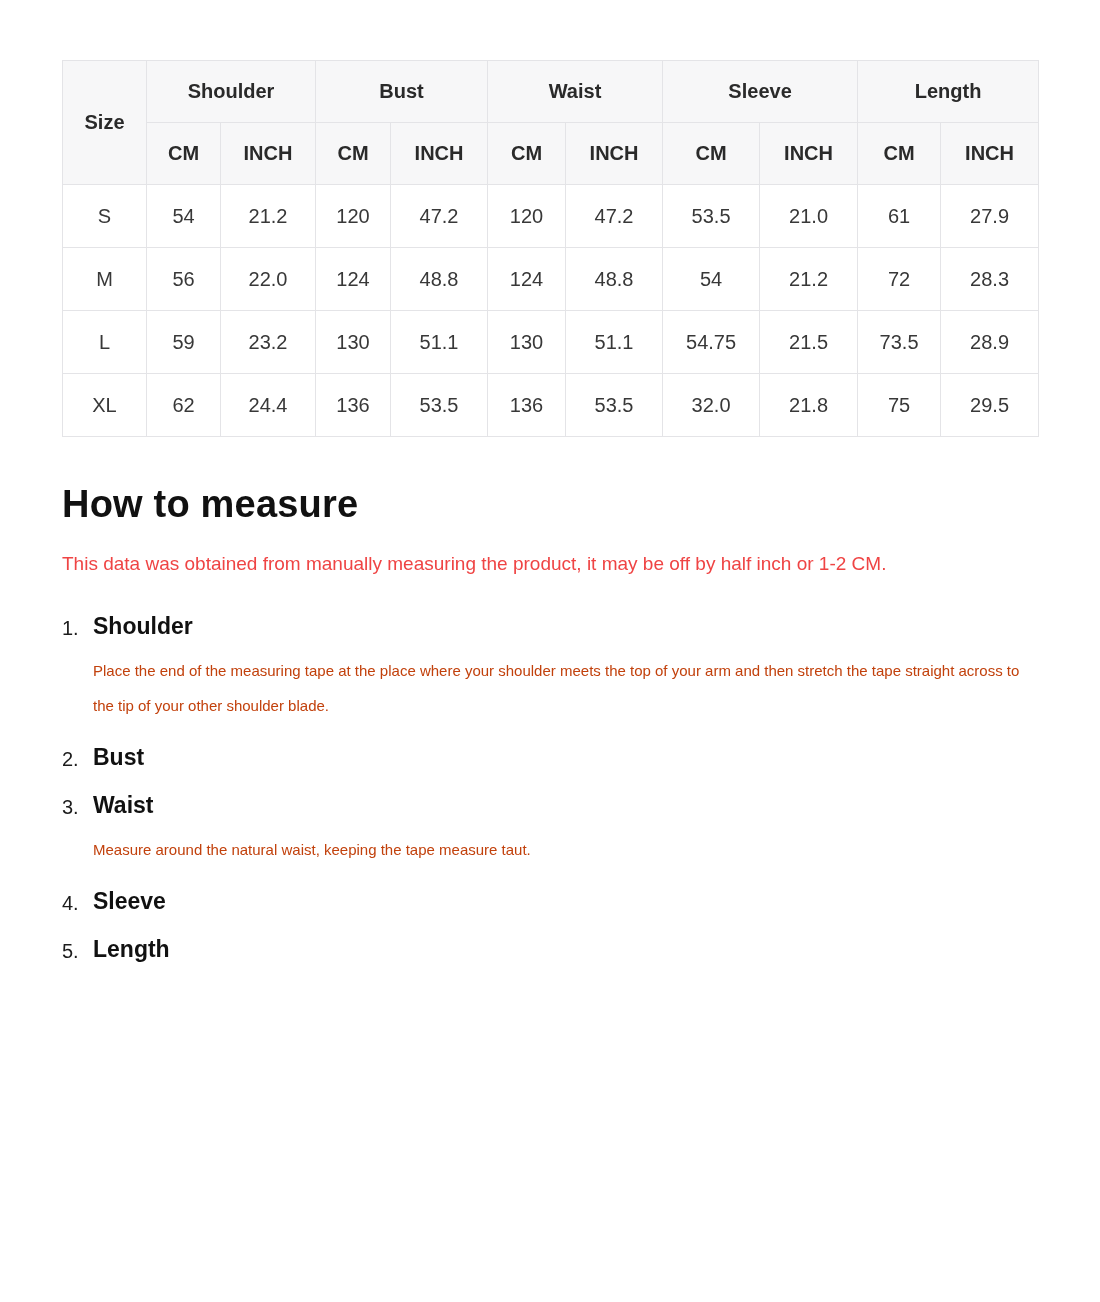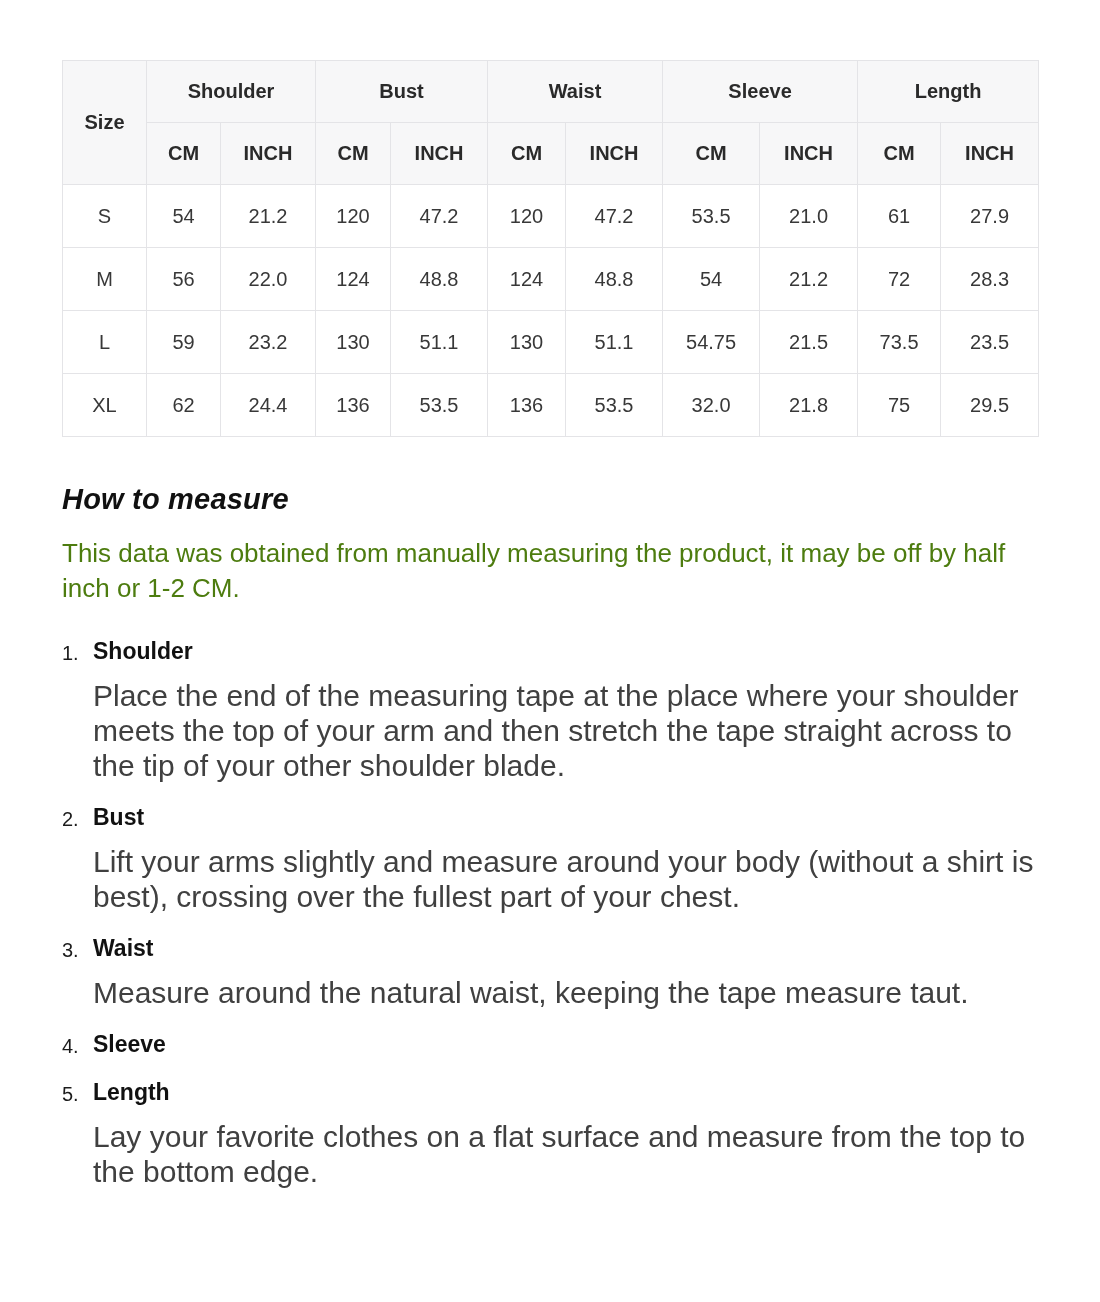--- a/index.html
+++ b/index.html
@@ -38,54 +38,53 @@
   table.size-chart tbody td {
     background: #ffffff;
     color: #383838;
     height: 63px;
     font-weight: normal;
   }
 
   
   .howto-title {
     margin-top: 46px;
-    font-size: 29px;
+    font-size: 38px;
     font-weight: bold;
     color: #111111;
     letter-spacing: 0.2px;
-    font-style: italic;
   }
   .howto-intro {
     margin-top: 20px;
-    font-size: 26px;
+    font-size: 19px;
     line-height: 35px;
-    color: #4d7c0f;
+    color: #ef4444;
     max-width: 965px;
   }
   .steps { margin-top: 32px; }
   .step { display: flex; margin-bottom: 21px; }
   .step-num {
     width: 31px;
     flex-shrink: 0;
     font-size: 20px;
     color: #1c1c1c;
     padding-top: 4px;
     text-align: left;
   }
   .step-body { flex: 1; }
   .step-title {
     font-size: 23px;
     font-weight: bold;
     color: #111111;
   }
   .step-desc {
     margin-top: 13px;
-    font-size: 30px;
+    font-size: 15px;
     line-height: 35px;
-    color: #404040;
+    color: #c2410c;
     max-width: 942px;
   }
 </style>
 </head>
 <body>
 
 <div class="page">
 
   <table class="size-chart">
     <colgroup>
@@ -154,21 +153,21 @@
         <td>L</td>
         <td>59</td>
         <td>23.2</td>
         <td>130</td>
         <td>51.1</td>
         <td>130</td>
         <td>51.1</td>
         <td>54.75</td>
         <td>21.5</td>
         <td>73.5</td>
-        <td>23.5</td>
+        <td>28.9</td>
       </tr>
       <tr>
         <td>XL</td>
         <td>62</td>
         <td>24.4</td>
         <td>136</td>
         <td>53.5</td>
         <td>136</td>
         <td>53.5</td>
         <td>32.0</td>
@@ -190,21 +189,20 @@
       <div class="step-body">
         <div class="step-title">Shoulder</div>
         <div class="step-desc">Place the end of the measuring tape at the place where your shoulder meets the top of your arm and then stretch the tape straight across to the tip of your other shoulder blade.</div>
       </div>
     </div>
 
     <div class="step">
       <div class="step-num">2.</div>
       <div class="step-body">
         <div class="step-title">Bust</div>
-        <div class="step-desc">Lift your arms slightly and measure around your body (without a shirt is best), crossing over the fullest part of your chest.</div>
       </div>
     </div>
 
     <div class="step">
       <div class="step-num">3.</div>
       <div class="step-body">
         <div class="step-title">Waist</div>
         <div class="step-desc">Measure around the natural waist, keeping the tape measure taut.</div>
       </div>
     </div>
@@ -213,18 +211,17 @@
       <div class="step-num">4.</div>
       <div class="step-body">
         <div class="step-title">Sleeve</div>
       </div>
     </div>
 
     <div class="step">
       <div class="step-num">5.</div>
       <div class="step-body">
         <div class="step-title">Length</div>
-        <div class="step-desc">Lay your favorite clothes on a flat surface and measure from the top to the bottom edge.</div>
       </div>
     </div>
 
   </div>
 </div>
 
 </body></html>

